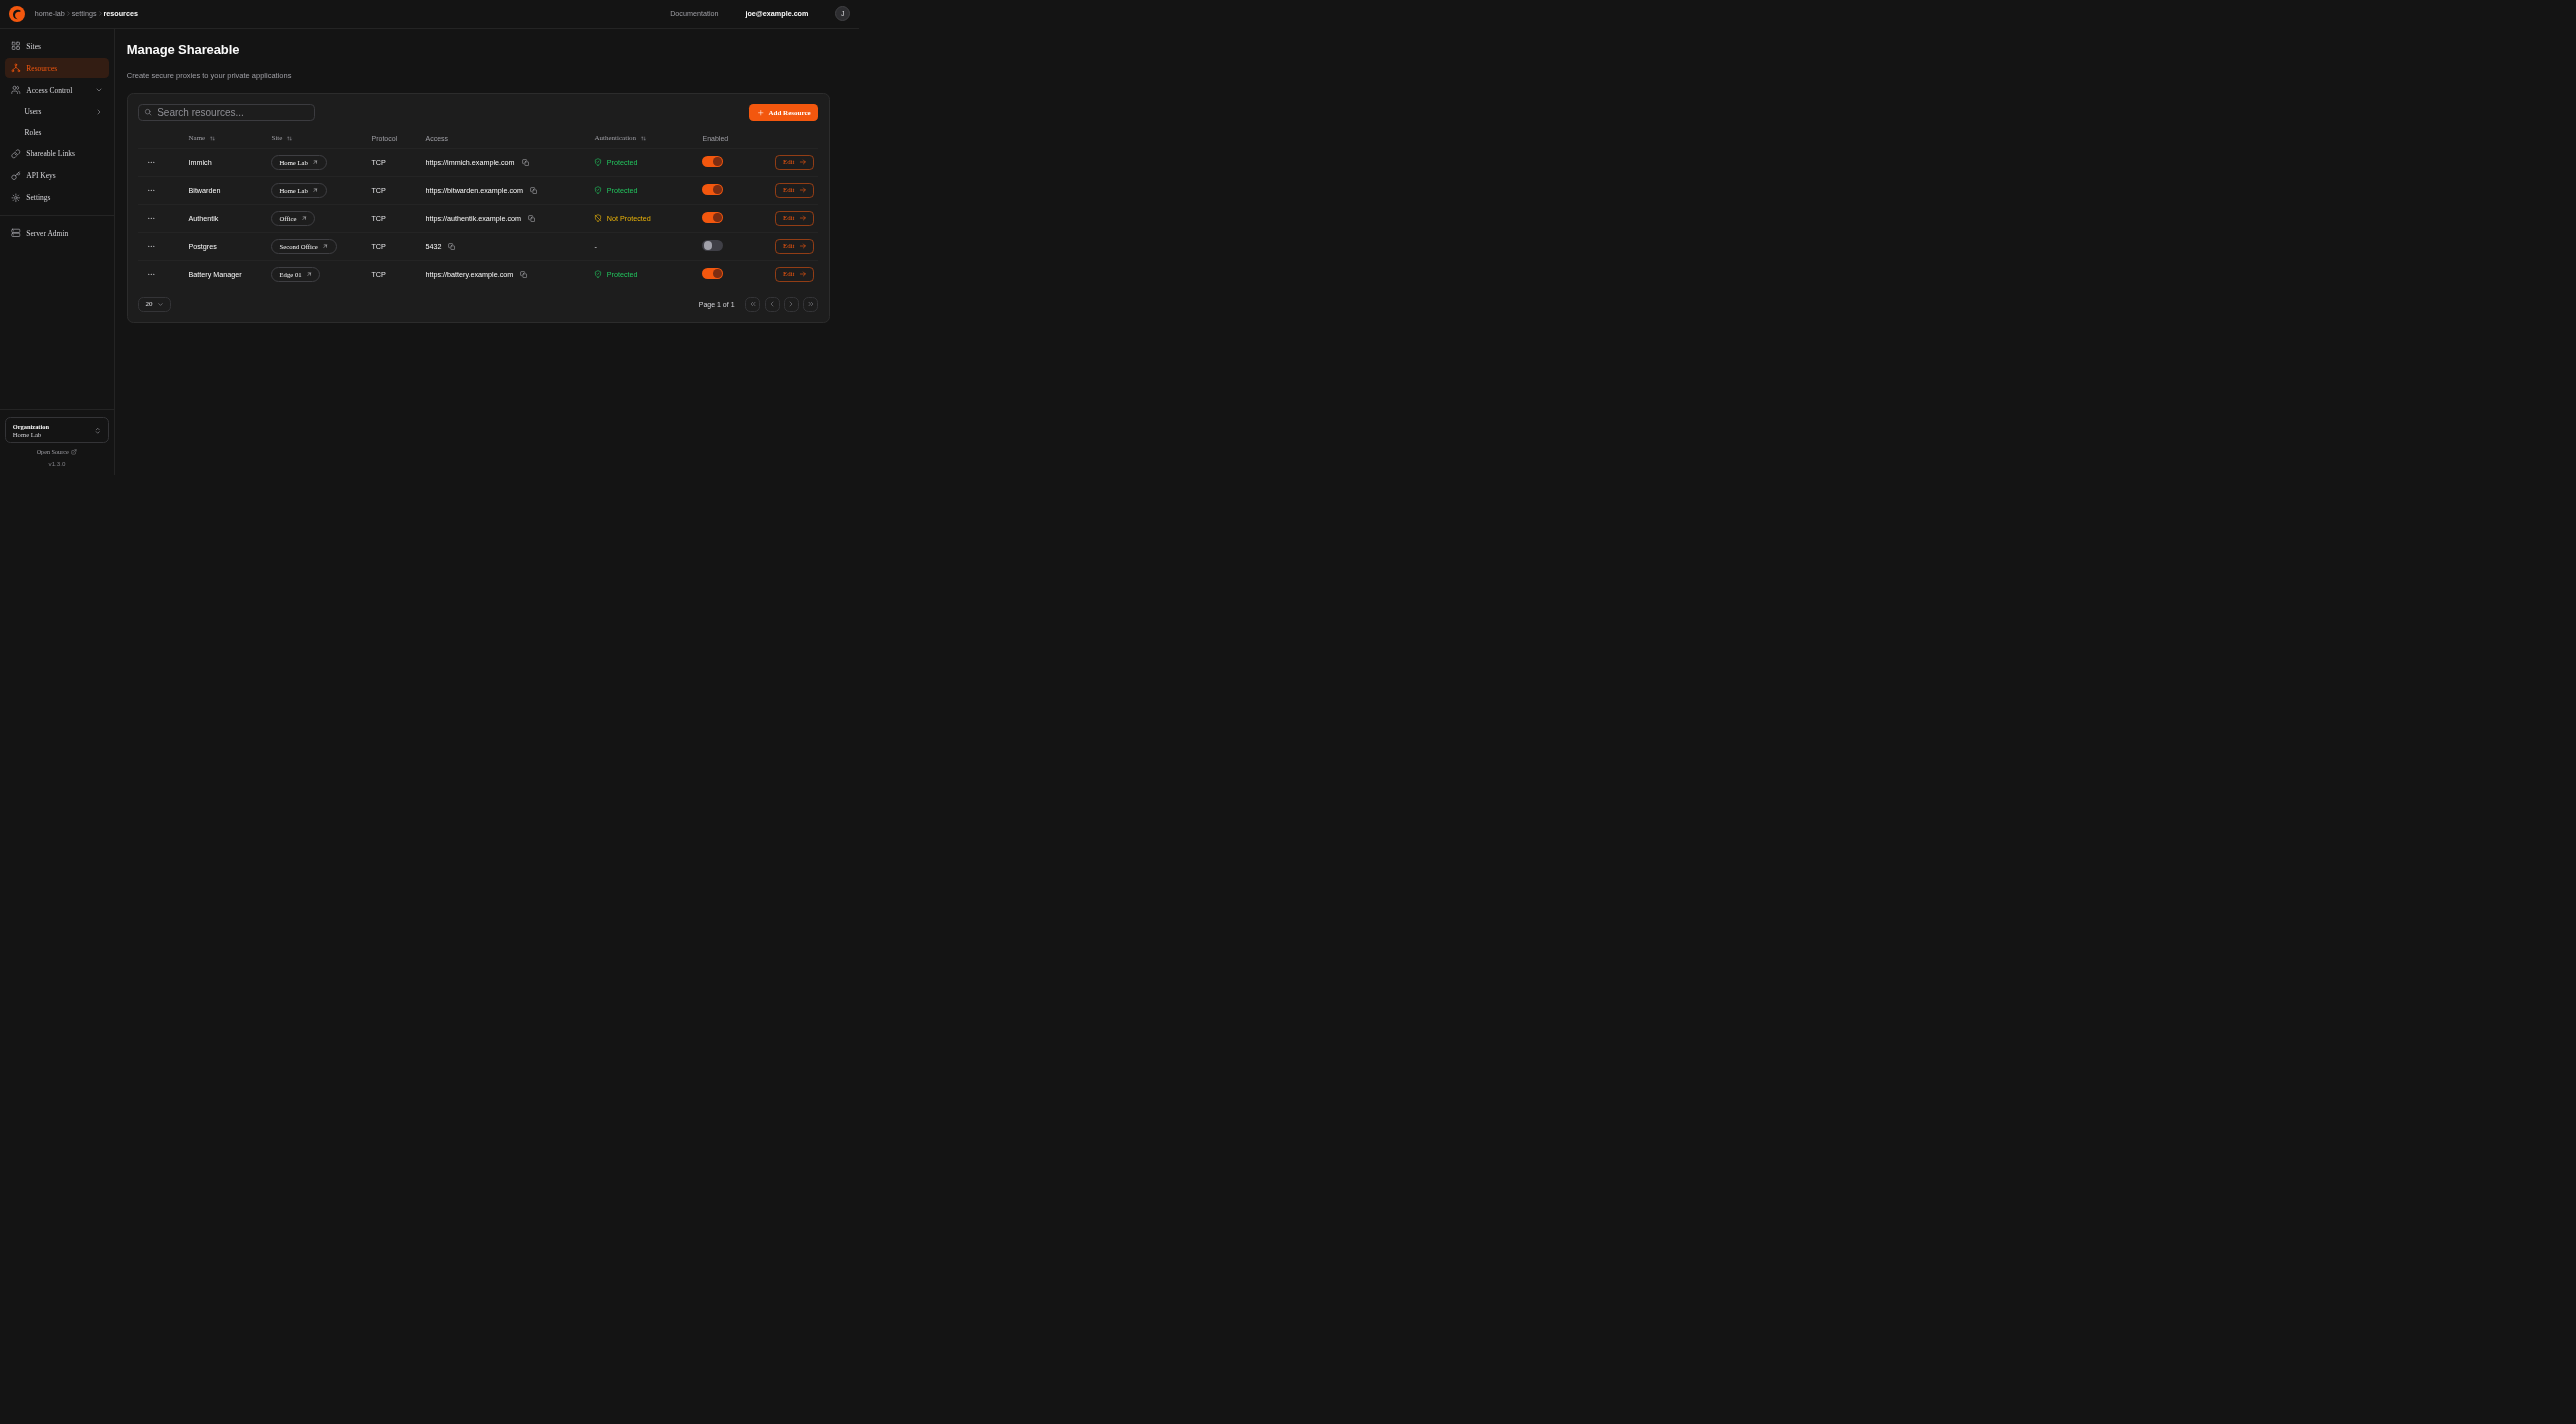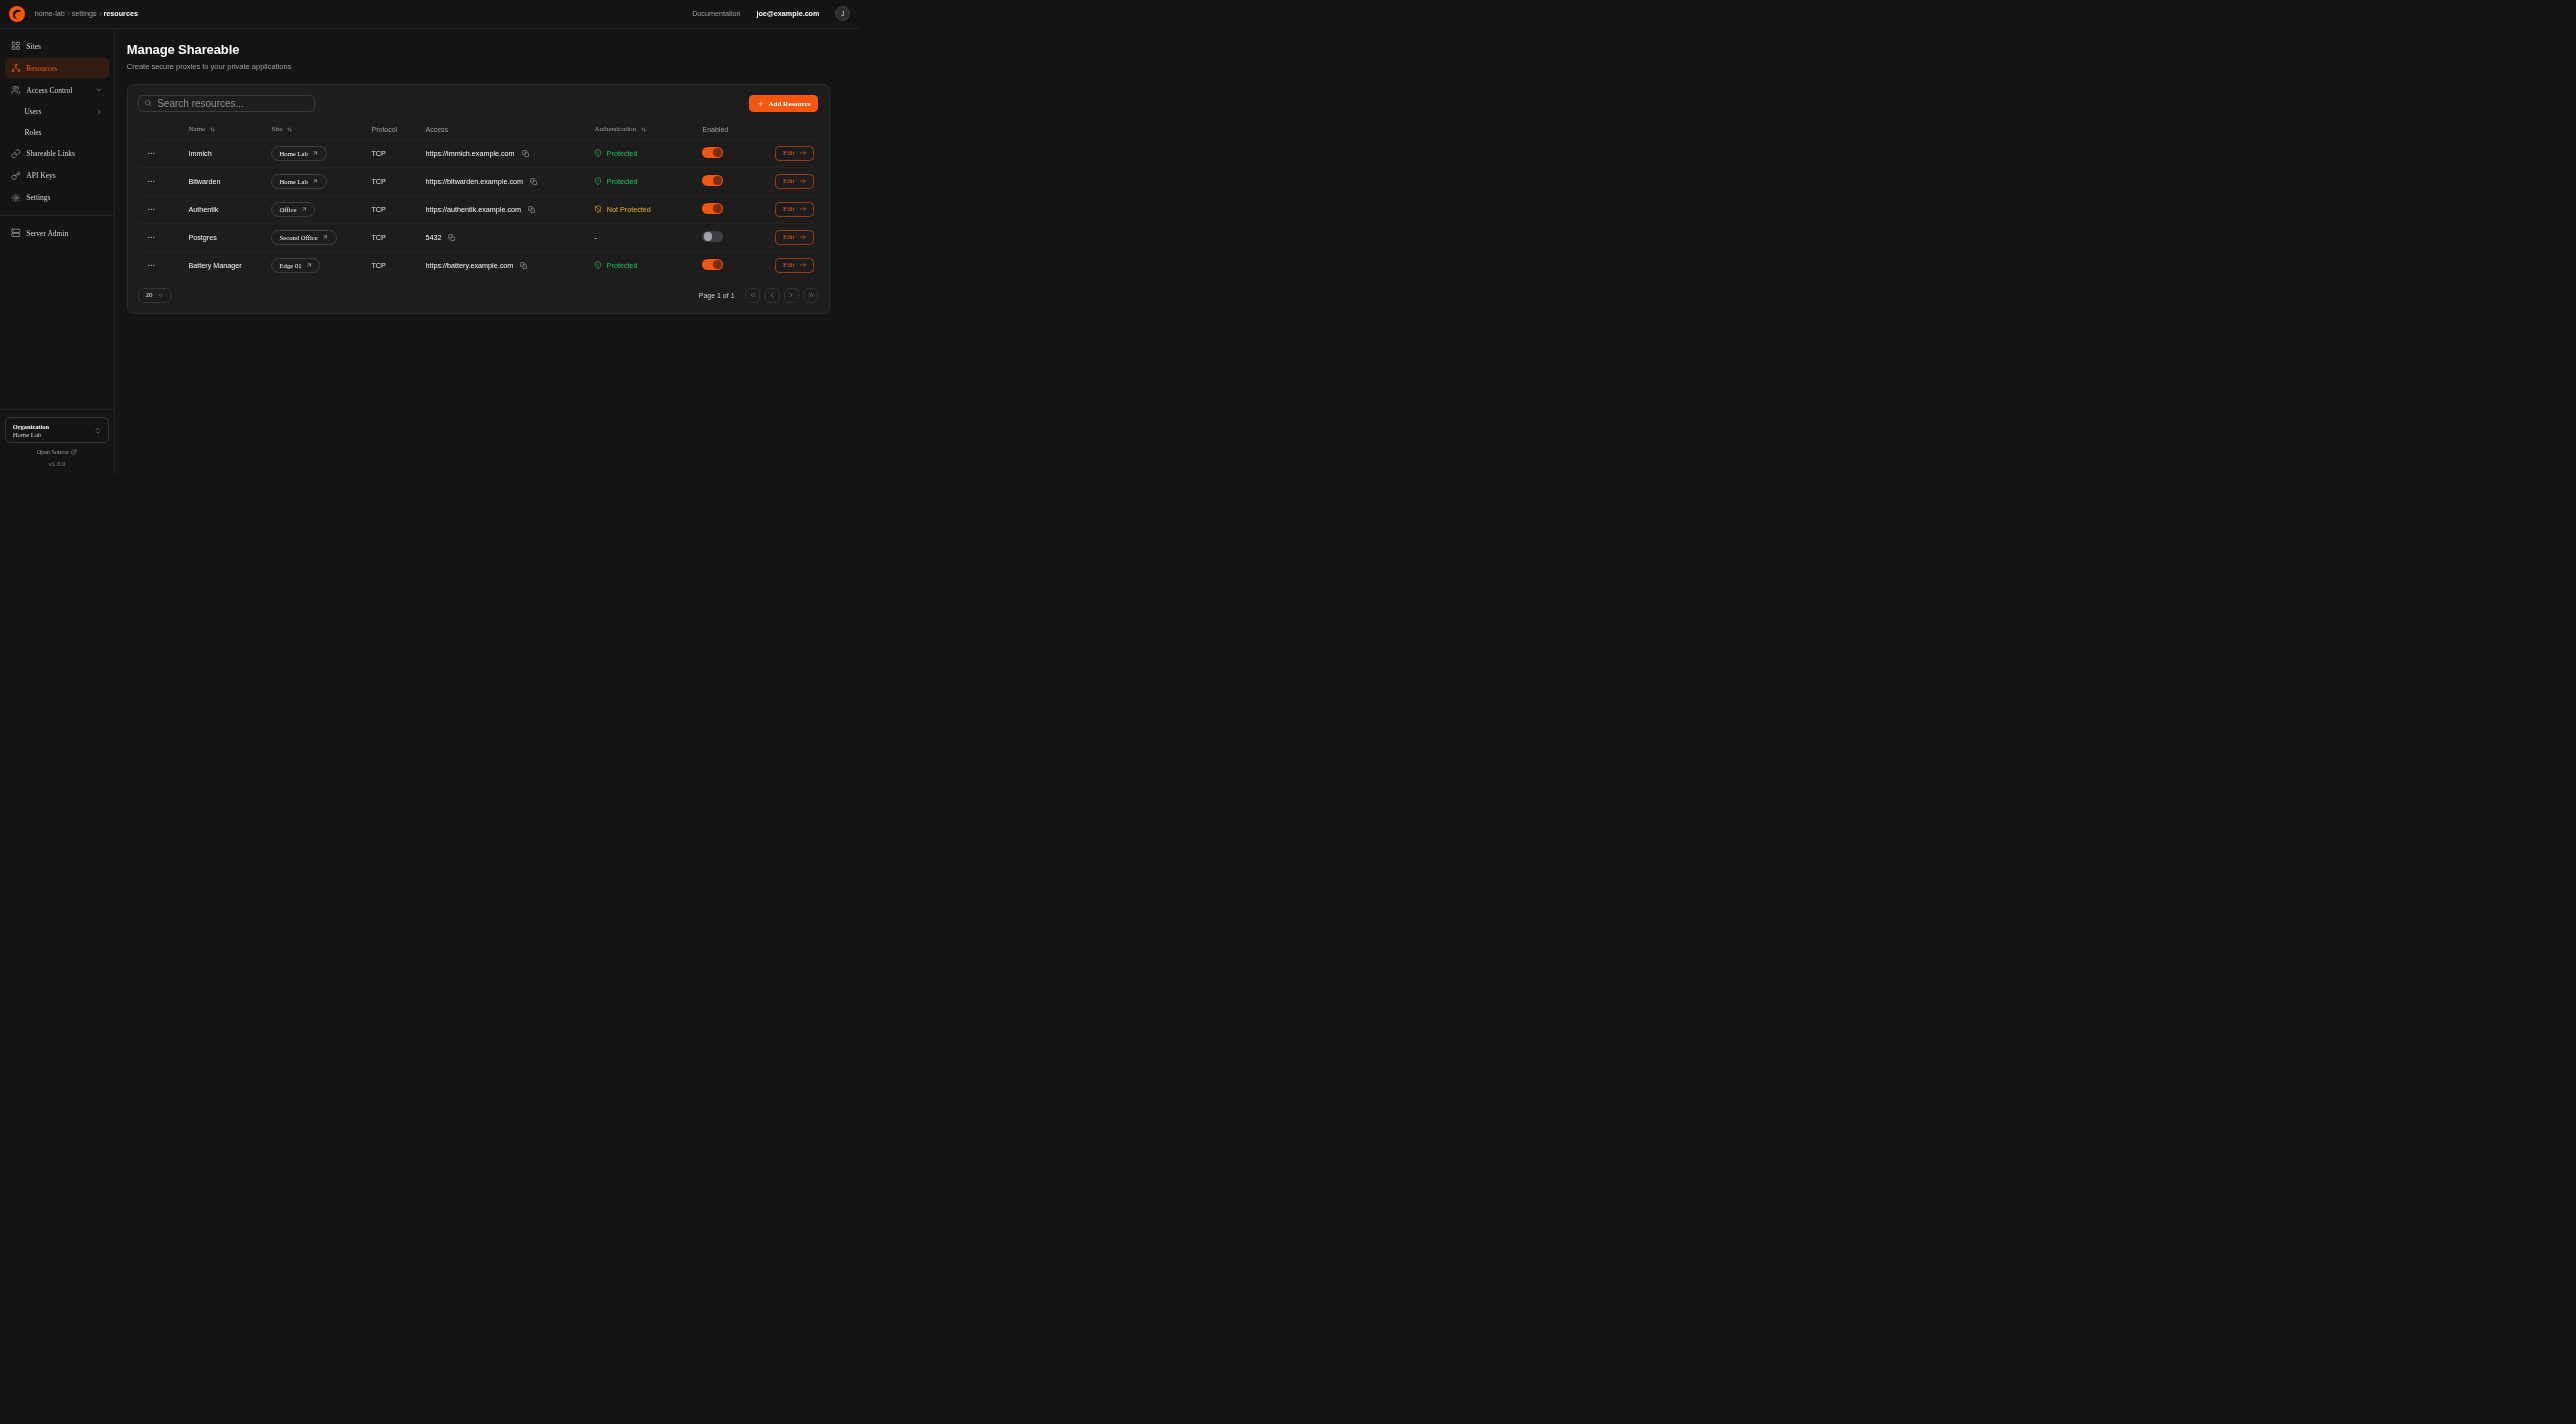--- a/index.html
+++ b/index.html
@@ -24,21 +24,21 @@
   svg.ic.fillic{fill:currentColor;stroke:none}
 
   
   .topbar{height:28.5px;display:flex;align-items:center;justify-content:space-between;padding:0 8.6px;border-bottom:0.5px solid var(--line)}
   .tb-left{display:flex;align-items:center;gap:10.2px}
   .logo{width:16px;height:16px;flex:none;cursor:pointer}
   .crumbs{display:flex;align-items:center;gap:0;font-size:7.2px;color:var(--muted)}
   .crumb{cursor:pointer}
   .crumb.current{color:var(--text);font-weight:700}
   .crumb-sep{display:flex;color:#6d6d72}
-  .tb-right{display:flex;align-items:center;gap:16px;font-size:7.2px}
+  .tb-right{display:flex;align-items:center;gap:27px;font-size:7.2px}
   .doc-link{color:var(--muted)}
   .email{font-weight:600;color:var(--text)}
   .avatar{width:15px;height:15px;border-radius:50%;background:#2d2d30;border:0.5px solid #414144;display:flex;align-items:center;justify-content:center;font-size:6.4px;color:#e4e4e7}
 
   
   .shell{display:flex;height:446px}
   .sidebar{width:115px;flex:none;border-right:0.5px solid var(--line);padding:7.5px 5.4px;display:flex;flex-direction:column}
   .nav{display:flex;flex-direction:column;gap:1.6px}
   .nav-item{display:flex;align-items:center;gap:5.4px;height:20.4px;padding:0 5.9px;border-radius:4.3px;font-size:7.5px;color:#d6d6da;text-align:left}
   .nav-item .nicon{color:#a2a2a8}
@@ -52,21 +52,21 @@
   .org-box{border:0.5px solid #343437;border-radius:5.4px;padding:4.3px 6.4px;display:flex;align-items:center;justify-content:space-between;text-align:left}
   .org-label{font-size:6.4px;font-weight:700;color:var(--text)}
   .org-value{font-size:6.7px;color:#d0d0d4;margin-top:1.6px}
   .org-box .trail{color:#a2a2a8;display:flex}
   .open-source{display:flex;align-items:center;justify-content:center;gap:2.7px;font-size:6.2px;color:var(--muted)}
   .version{text-align:center;font-size:6.2px;color:#808086}
 
   
   .main{flex:1;padding:13px 0 0 11.8px}
   .page-title{font-size:13px;font-weight:700;letter-spacing:-0.1px}
-  .page-sub{font-size:7.5px;color:var(--muted);margin-top:5px}
+  .page-sub{font-size:7.5px;color:var(--muted);margin-top:14px}
   .card{width:703px;margin-top:13px;background:var(--card);border:0.5px solid var(--border);border-radius:6.4px;padding:10.7px}
   .card-head{display:flex;align-items:center;justify-content:space-between;margin-bottom:7.5px}
   .search{position:relative;width:177px}
   .search input{width:100%;height:17px;background:transparent;border:0.5px solid #3b3b3f;border-radius:4.3px;color:var(--text);font-size:10px;padding:0 6.4px 0 17.7px;outline:none}
   .search input::placeholder{color:#8f8f95}
   .search .s-icon{position:absolute;left:5.4px;top:4.3px;color:#8f8f95}
   .add-btn{display:flex;align-items:center;gap:4.3px;height:16.6px;padding:0 7.5px;background:var(--accent);border-radius:4.3px;color:#fff;font-size:7px;font-weight:600}
 
   
   .grid{display:grid;grid-template-columns:50px 83px 100px 54px 169px 108px 73px 1fr;align-items:center}

